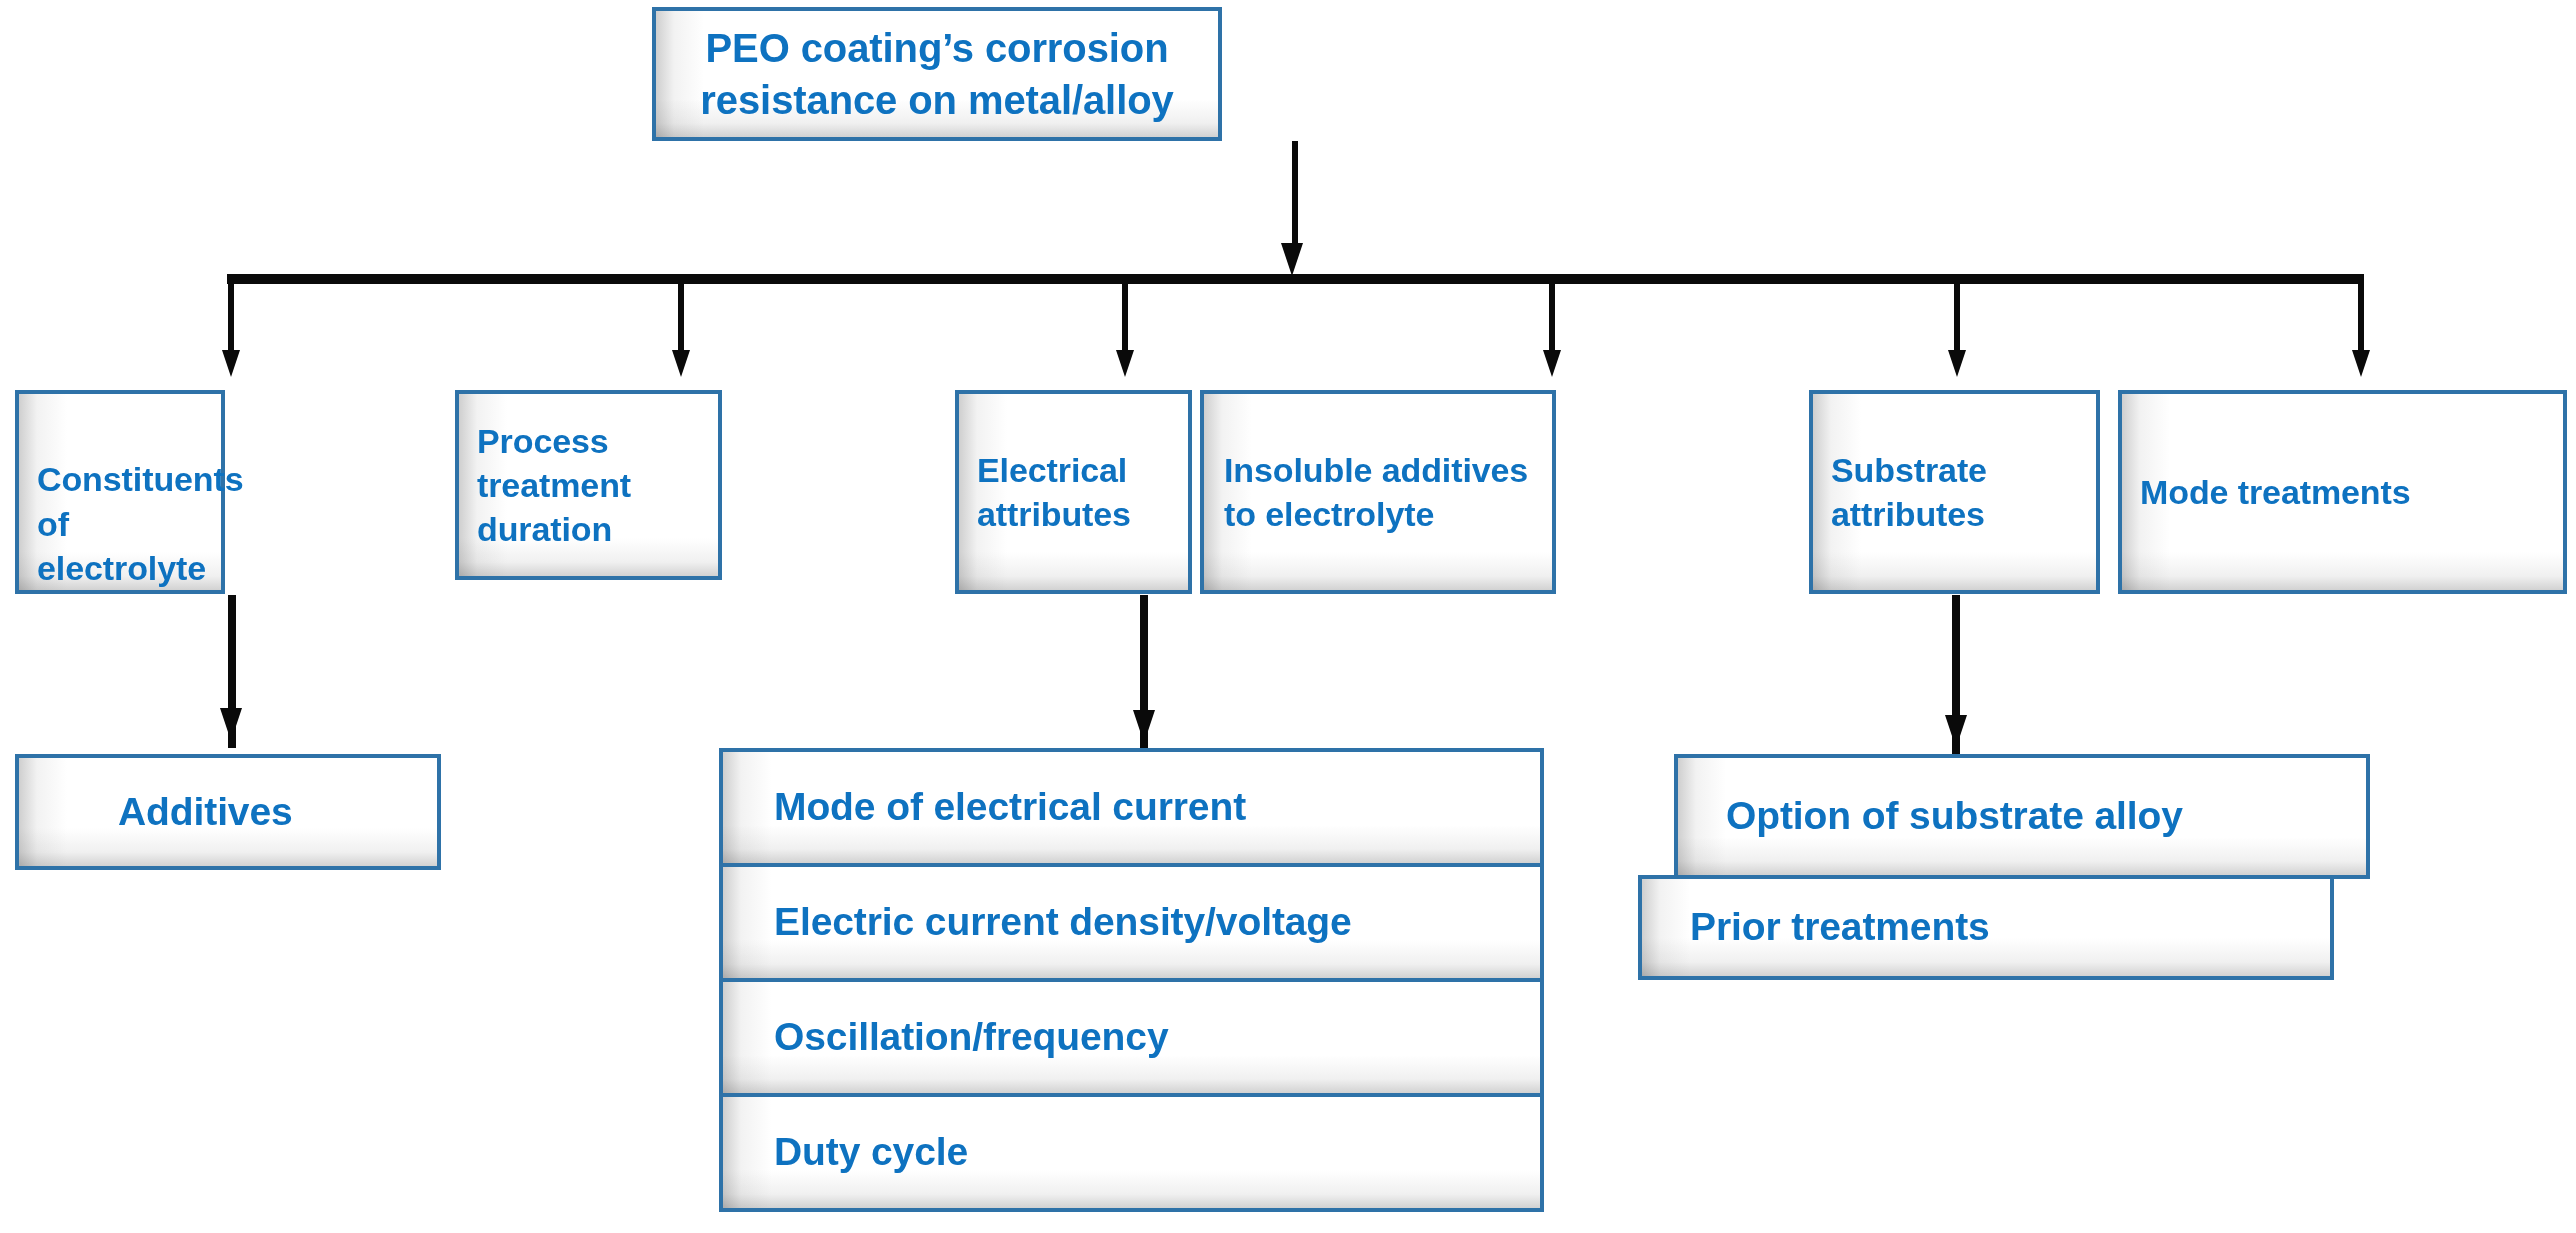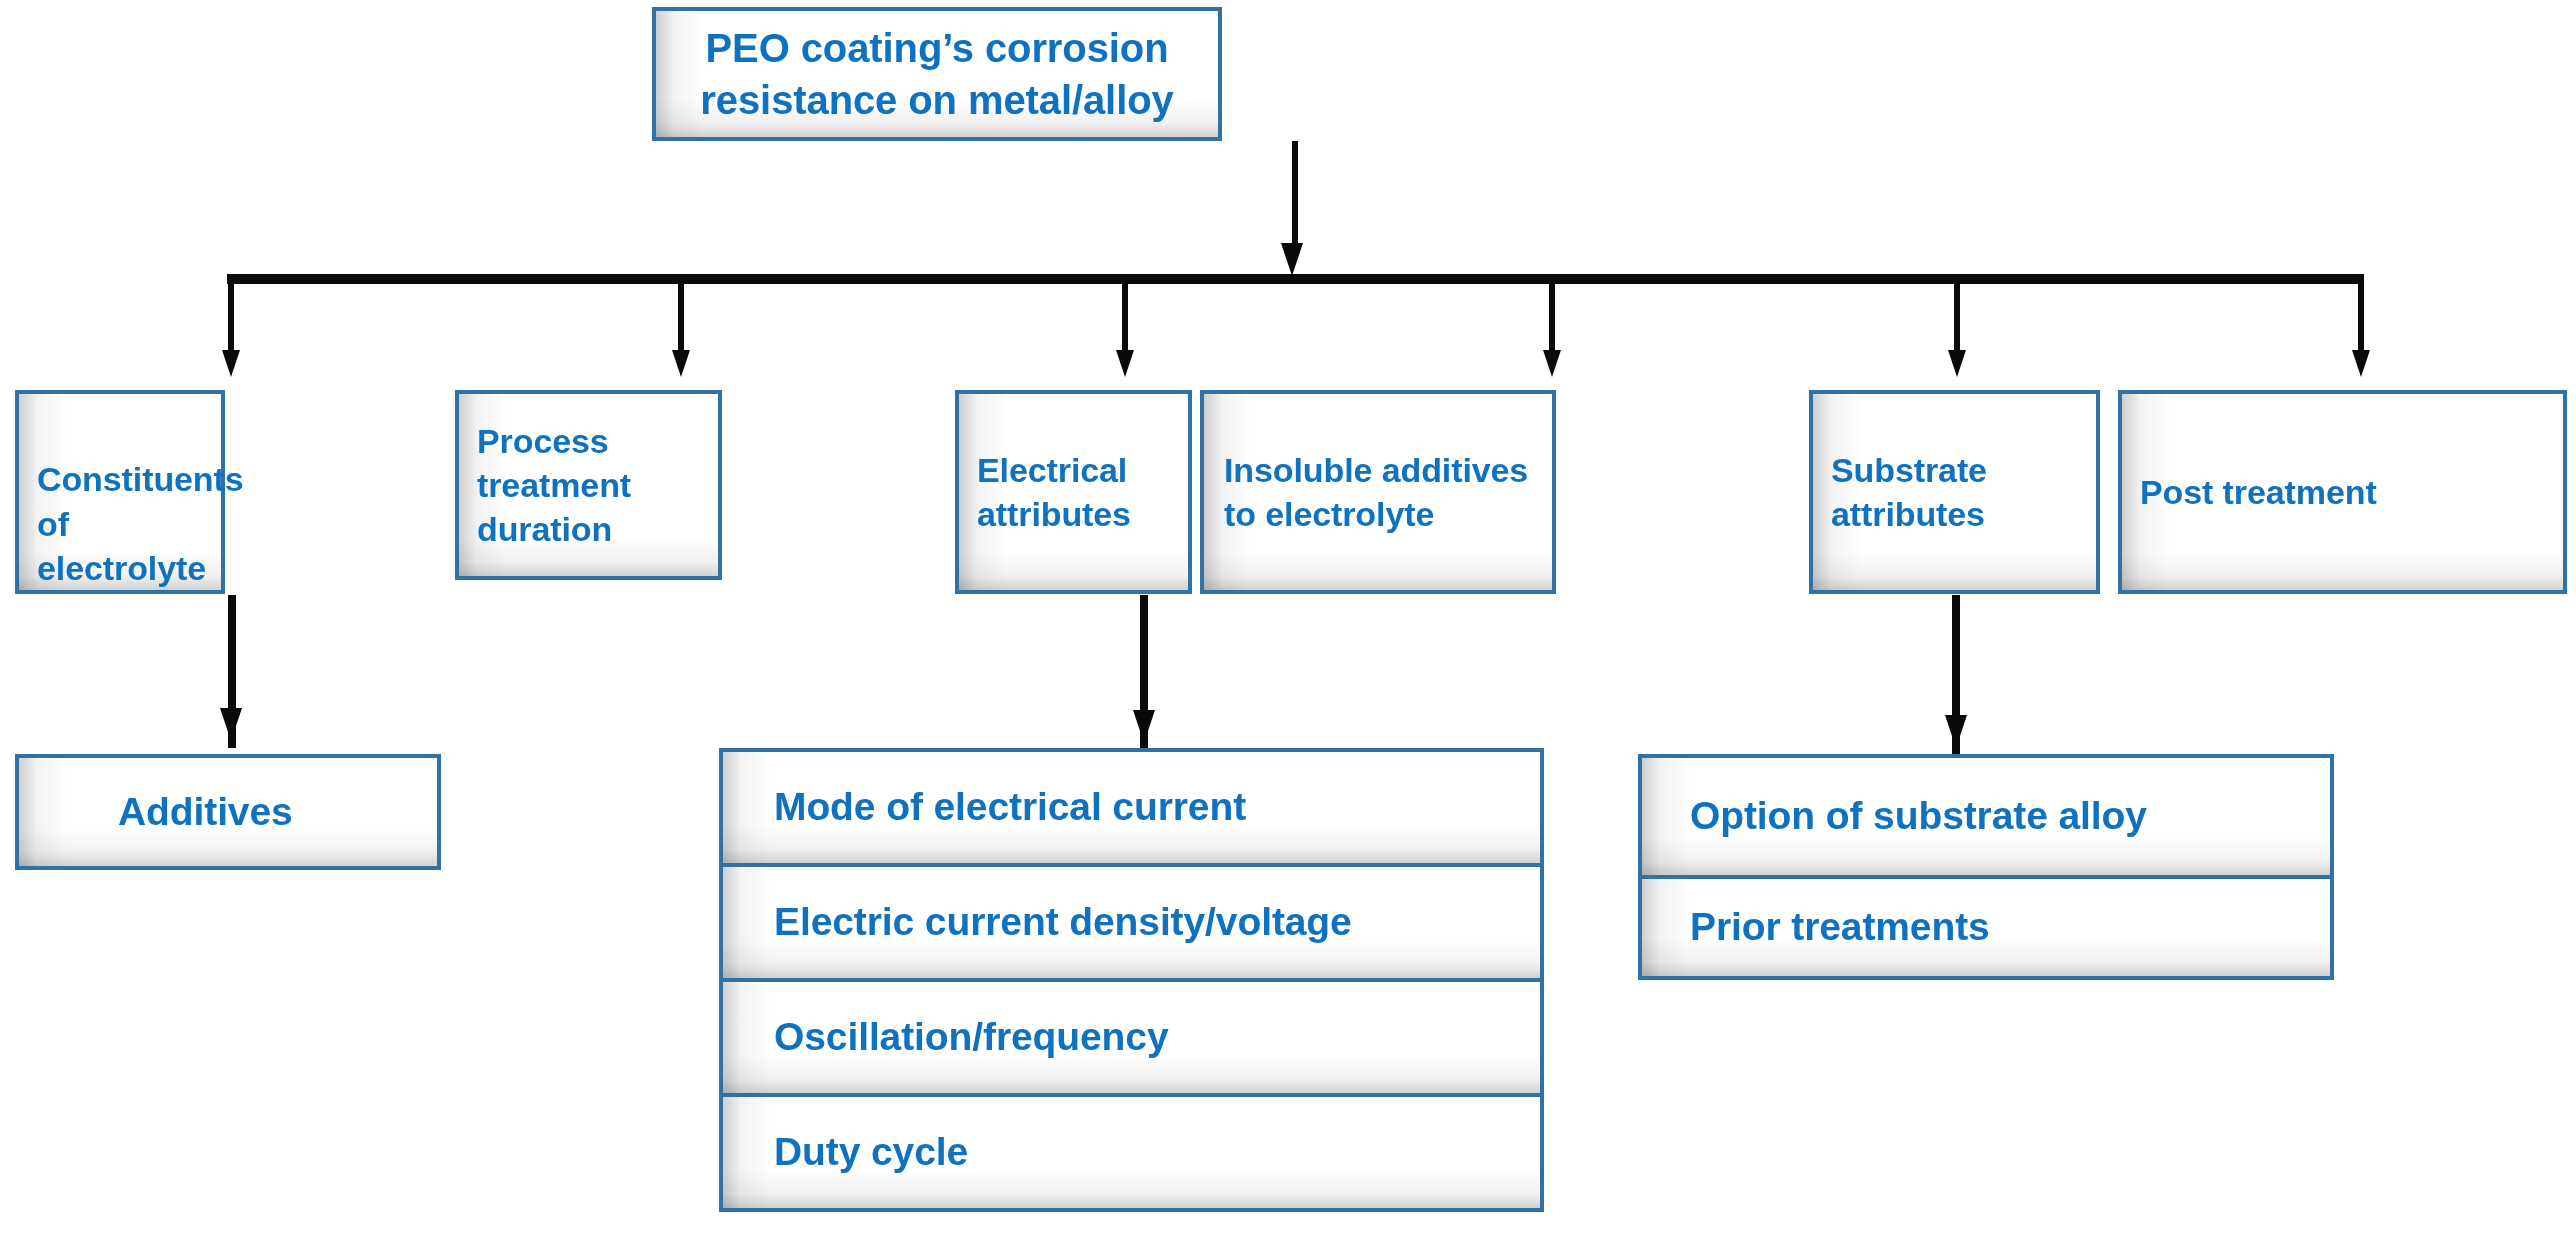--- a/index.html
+++ b/index.html
@@ -104,21 +104,21 @@
 
   <div class="node left lvl2" style="left:1200px;top:390px;width:356px;height:204px;padding-left:20px;">
     <span class="txt">Insoluble additives to electrolyte</span>
   </div>
 
   <div class="node left lvl2" style="left:1809px;top:390px;width:291px;height:204px;">
     <span class="txt">Substrate attributes</span>
   </div>
 
   <div class="node left lvl2" style="left:2118px;top:390px;width:449px;height:204px;">
-    <span class="txt">Post treatment</span>
+    <span class="txt">Mode treatments</span>
   </div>
 
   <div class="vline" style="left:228px;top:595px;width:7.6px;height:153px;"></div>
   <div class="arrowhead" style="left:220px;top:708px;"></div>
 
   <div class="vline" style="left:1140px;top:595px;width:7.6px;height:153px;"></div>
   <div class="arrowhead" style="left:1133px;top:710px;"></div>
 
   <div class="vline" style="left:1952px;top:595px;width:7.6px;height:160px;"></div>
   <div class="arrowhead" style="left:1945px;top:715px;"></div>
@@ -136,21 +136,21 @@
     </div>
     <div class="node left leaf" style="height:119px;margin-bottom:-4.1px;padding-left:51px;">
       <span class="txt">Oscillation/frequency</span>
     </div>
     <div class="node left leaf" style="height:119px;padding-left:51px;">
       <span class="txt">Duty cycle</span>
     </div>
   </div>
 
   <div class="stack" style="left:1638px;top:754px;width:696px;">
-    <div class="node left leaf" style="height:125px;margin-bottom:-4.1px;padding-left:48px;">
+    <div class="node left leaf" style="height:125px;margin-bottom:-4.1px;padding-left:48px;margin-left:36px;">
       <span class="txt">Option of substrate alloy</span>
     </div>
     <div class="node left leaf" style="height:105px;padding-left:48px;">
       <span class="txt">Prior treatments</span>
     </div>
   </div>
 
 </div>
 
 

